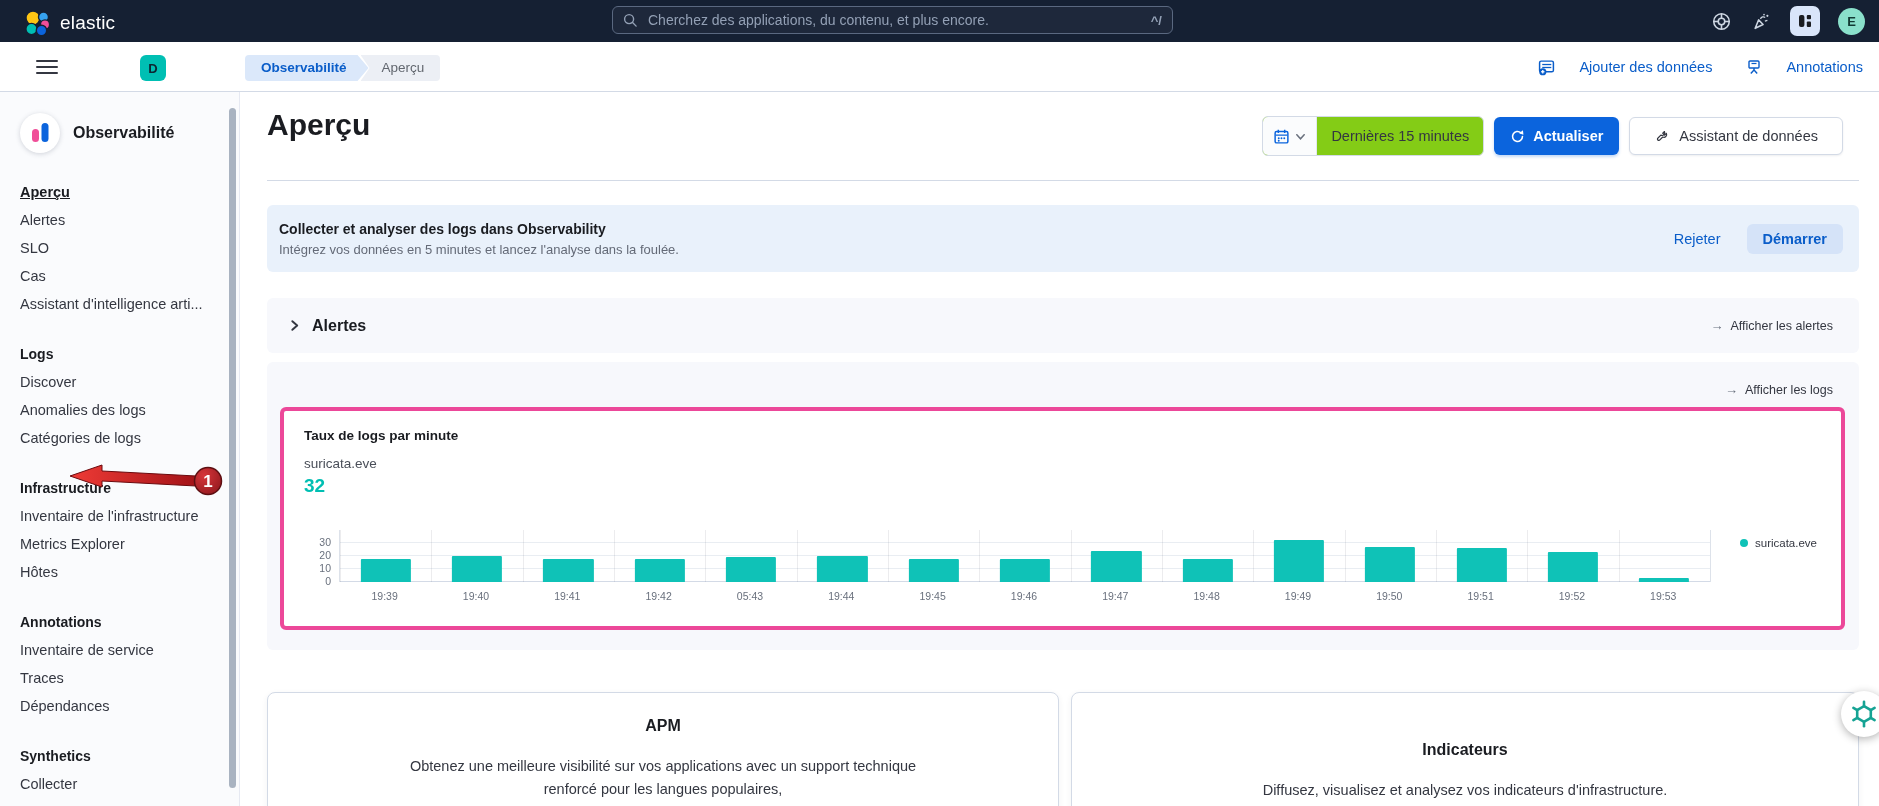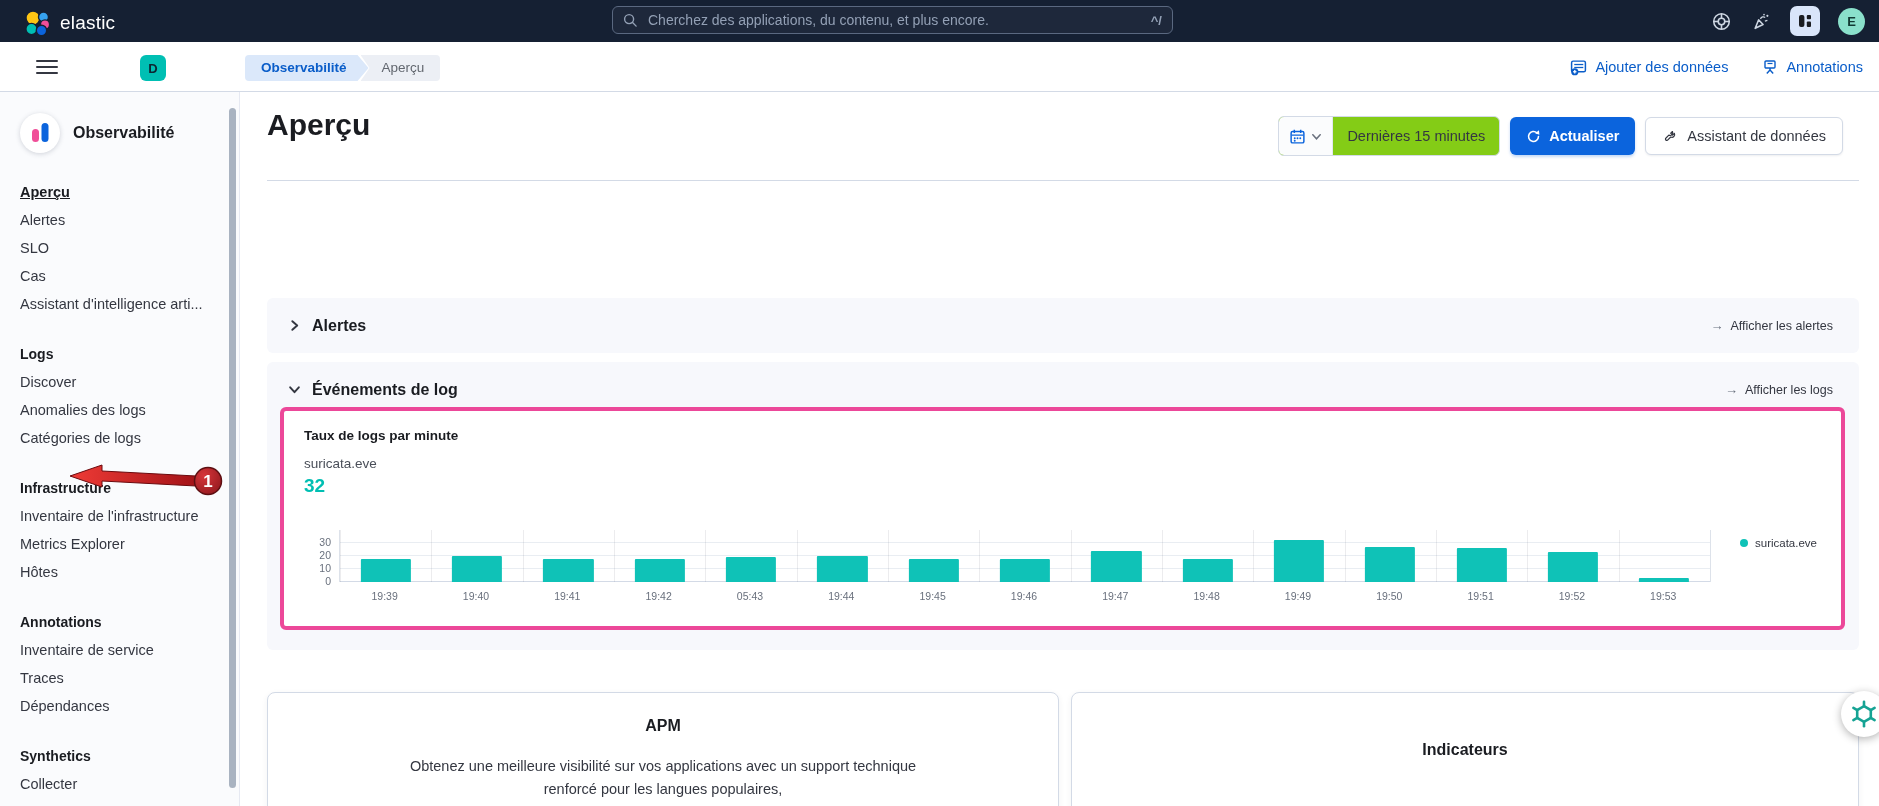--- a/index.html
+++ b/index.html
@@ -26,21 +26,21 @@
   .hamburger{position:absolute;left:34px;top:13px;width:26px;height:24px;cursor:pointer;}
   .space-badge{position:absolute;left:140px;top:13px;width:26px;height:26px;background:#00bfb3;border-radius:6px;
       color:#0d2733;font-size:13px;font-weight:700;display:flex;align-items:center;justify-content:center;cursor:pointer;}
   .crumbs{position:absolute;left:245px;top:13px;display:flex;align-items:center;}
   .crumb1{background:#dbe8fa;color:#0a5dc9;font-size:13.5px;font-weight:600;height:26px;line-height:26px;
       padding:0 22px 0 16px;clip-path:polygon(0 0,calc(100% - 11px) 0,100% 50%,calc(100% - 11px) 100%,0 100%);
       border-radius:4px 0 0 4px;cursor:pointer;}
   .crumb2{background:#eceff5;color:#62676f;font-size:13.5px;height:26px;line-height:26px;margin-left:-8px;
       padding:0 16px 0 21px;clip-path:polygon(0 0,100% 0,100% 100%,0 100%,9px 50%);border-radius:0 4px 4px 0;}
   .subheader-actions{position:absolute;right:16px;top:0;height:50px;display:flex;align-items:center;gap:34px;}
-  .blue-action{display:flex;align-items:center;gap:8px;color:#0a5dc9;font-size:14.5px;font-weight:500;cursor:pointer;}
+  .blue-action{display:flex;align-items:center;gap:24px;color:#0a5dc9;font-size:14.5px;font-weight:500;cursor:pointer;}
 
   
   .sidebar{position:absolute;left:0;top:92px;width:240px;height:714px;background:#fafbfd;box-sizing:border-box;
       border-right:1px solid #e6e9f2;}
   .side-title{position:absolute;left:20px;top:21px;display:flex;align-items:center;gap:13px;}
   .side-title-text{font-size:16px;font-weight:700;color:#1a1c21;}
   .obs-icon{width:40px;height:40px;border-radius:50%;background:#fff;box-shadow:0 1px 5px rgba(60,70,90,.22);
       display:flex;align-items:center;justify-content:center;}
   #nav{position:absolute;left:20px;top:86px;right:24px;}
   .nav-item{height:28px;display:flex;align-items:center;font-size:14.5px;color:#343741;cursor:pointer;white-space:nowrap;overflow:hidden;}
@@ -51,21 +51,21 @@
 
   
   .main{position:absolute;left:240px;top:92px;width:1639px;height:714px;background:#fff;}
   .page-title{position:absolute;left:27px;top:16px;margin:0;font-size:30px;font-weight:700;color:#1a1c21;}
   .toolbar{position:absolute;right:36px;top:24px;display:flex;align-items:center;gap:10px;}
   .datepicker{display:flex;align-items:center;height:38px;border:1px solid #d3dae6;border-radius:6px;background:#84cc16;overflow:hidden;cursor:pointer;}
   .datepicker .cal-seg{display:flex;align-items:center;gap:5px;padding:0 10px;height:100%;background:#fbfcfd;border-right:1px solid #e3e8f0;}
   .datepicker .range{padding:0 14px;font-size:14.5px;color:#343741;}
   .btn-refresh{display:flex;align-items:center;gap:8px;height:38px;padding:0 16px;background:#0b64dd;border:none;border-radius:6px;
       color:#fff;font-size:14.5px;font-weight:600;font-family:inherit;cursor:pointer;box-shadow:0 2px 3px rgba(11,100,221,.25);}
-  .btn-assistant{display:flex;align-items:center;gap:9px;height:38px;padding:0 16px;background:#fff;border:1px solid #d3dae6;
+  .btn-assistant{display:flex;align-items:center;gap:9px;height:38px;padding:0 24px;background:#fff;border:1px solid #d3dae6;
       border-radius:6px;color:#343741;font-size:14.5px;font-weight:500;font-family:inherit;cursor:pointer;box-shadow:0 1px 2px rgba(30,40,60,.08);}
   .divider{position:absolute;left:27px;right:20px;top:88px;height:1px;background:#d3dae6;}
 
   
   .banner{position:absolute;left:27px;top:113px;width:1592px;height:67px;background:#e9f1fb;border-radius:6px;box-sizing:border-box;
       display:flex;align-items:center;}
   .banner-texts{padding-left:12px;}
   .banner-title{font-size:14px;font-weight:700;color:#1a1c21;margin-bottom:5px;}
   .banner-sub{font-size:13px;color:#646a77;}
   .banner-actions{margin-left:auto;display:flex;align-items:center;gap:26px;padding-right:16px;}
@@ -303,41 +303,45 @@
       <button class="btn-assistant">
         <svg width="16" height="16" viewBox="0 0 24 24">
           <path d="M14.7 6.3a4 4 0 0 1-5.4 5.4l-4.3 4.3a2 2 0 1 0 2.8 2.8l4.3-4.3a4 4 0 0 0 5.4-5.4l-2.6 2.6-2.8-2.8 2.6-2.6z" fill="none" stroke="#343741" stroke-width="1.8" stroke-linejoin="round" transform="translate(1,-1)"></path>
         </svg>
         <span>Assistant de données</span>
       </button>
     </div>
 
     <div class="divider"></div>
 
+    <div class="banner">
+      <div class="banner-texts">
+        <div class="banner-title">Collecter et analyser des logs dans Observability</div>
+        <div class="banner-sub">Intégrez vos données en 5 minutes et lancez l'analyse dans la foulée.</div>
+      </div>
+      <div class="banner-actions">
+        <span class="link-dismiss">Rejeter</span>
+        <button class="btn-start">Démarrer</button>
+      </div>
+    </div>
 
     <div class="panel panel-alerts">
       <div class="panel-head">
         <svg width="13" height="13" viewBox="0 0 12 12">
           <polyline points="4,2 8.5,6 4,10" fill="none" stroke="#343741" stroke-width="1.8" stroke-linecap="round" stroke-linejoin="round"></polyline>
         </svg>
         <span class="panel-title">Alertes</span>
       </div>
       <div class="panel-link">
         <span class="arr">→</span>
         <span>Afficher les alertes</span>
       </div>
     </div>
 
     <div class="panel panel-logs">
-      <div class="panel-head">
-        <svg width="13" height="13" viewBox="0 0 12 12">
-          <polyline points="2,4 6,8.5 10,4" fill="none" stroke="#343741" stroke-width="1.8" stroke-linecap="round" stroke-linejoin="round"></polyline>
-        </svg>
-        <span class="panel-title">Événements de log</span>
-      </div>
       <div class="panel-link">
         <span class="arr">→</span>
         <span>Afficher les logs</span>
       </div>
 
       <div class="chart-card">
         <div class="chart-title">Taux de logs par minute</div>
         <div class="metric-label">suricata.eve</div>
         <div class="metric-value">32</div>
         <div id="ylabels">
@@ -420,20 +424,21 @@
         </div>
       </div>
     </div>
 
     <div class="bottom-card card-apm">
       <div class="card-title">APM</div>
       <p class="card-text">Obtenez une meilleure visibilité sur vos applications avec un support technique renforcé pour les langues populaires,</p>
     </div>
     <div class="bottom-card card-metrics">
       <div class="card-title">Indicateurs</div>
+      <p class="card-text">Diffusez, visualisez et analysez vos indicateurs d'infrastructure.</p>
     </div>
 
     <div class="gpt-bubble">
       <svg width="28" height="28" viewBox="0 0 28 28">
         <g stroke="#16a394" stroke-width="2.6" fill="none" stroke-linecap="round">
           <path d="M14 6.2 L20.8 10.1 L20.8 17.9 L14 21.8 L7.2 17.9 L7.2 10.1 Z"></path>
           <line x1="14" y1="6.2" x2="14" y2="1.8"></line>
           <line x1="20.8" y1="10.1" x2="24.6" y2="7.9"></line>
           <line x1="20.8" y1="17.9" x2="24.6" y2="20.1"></line>
           <line x1="14" y1="21.8" x2="14" y2="26.2"></line>

